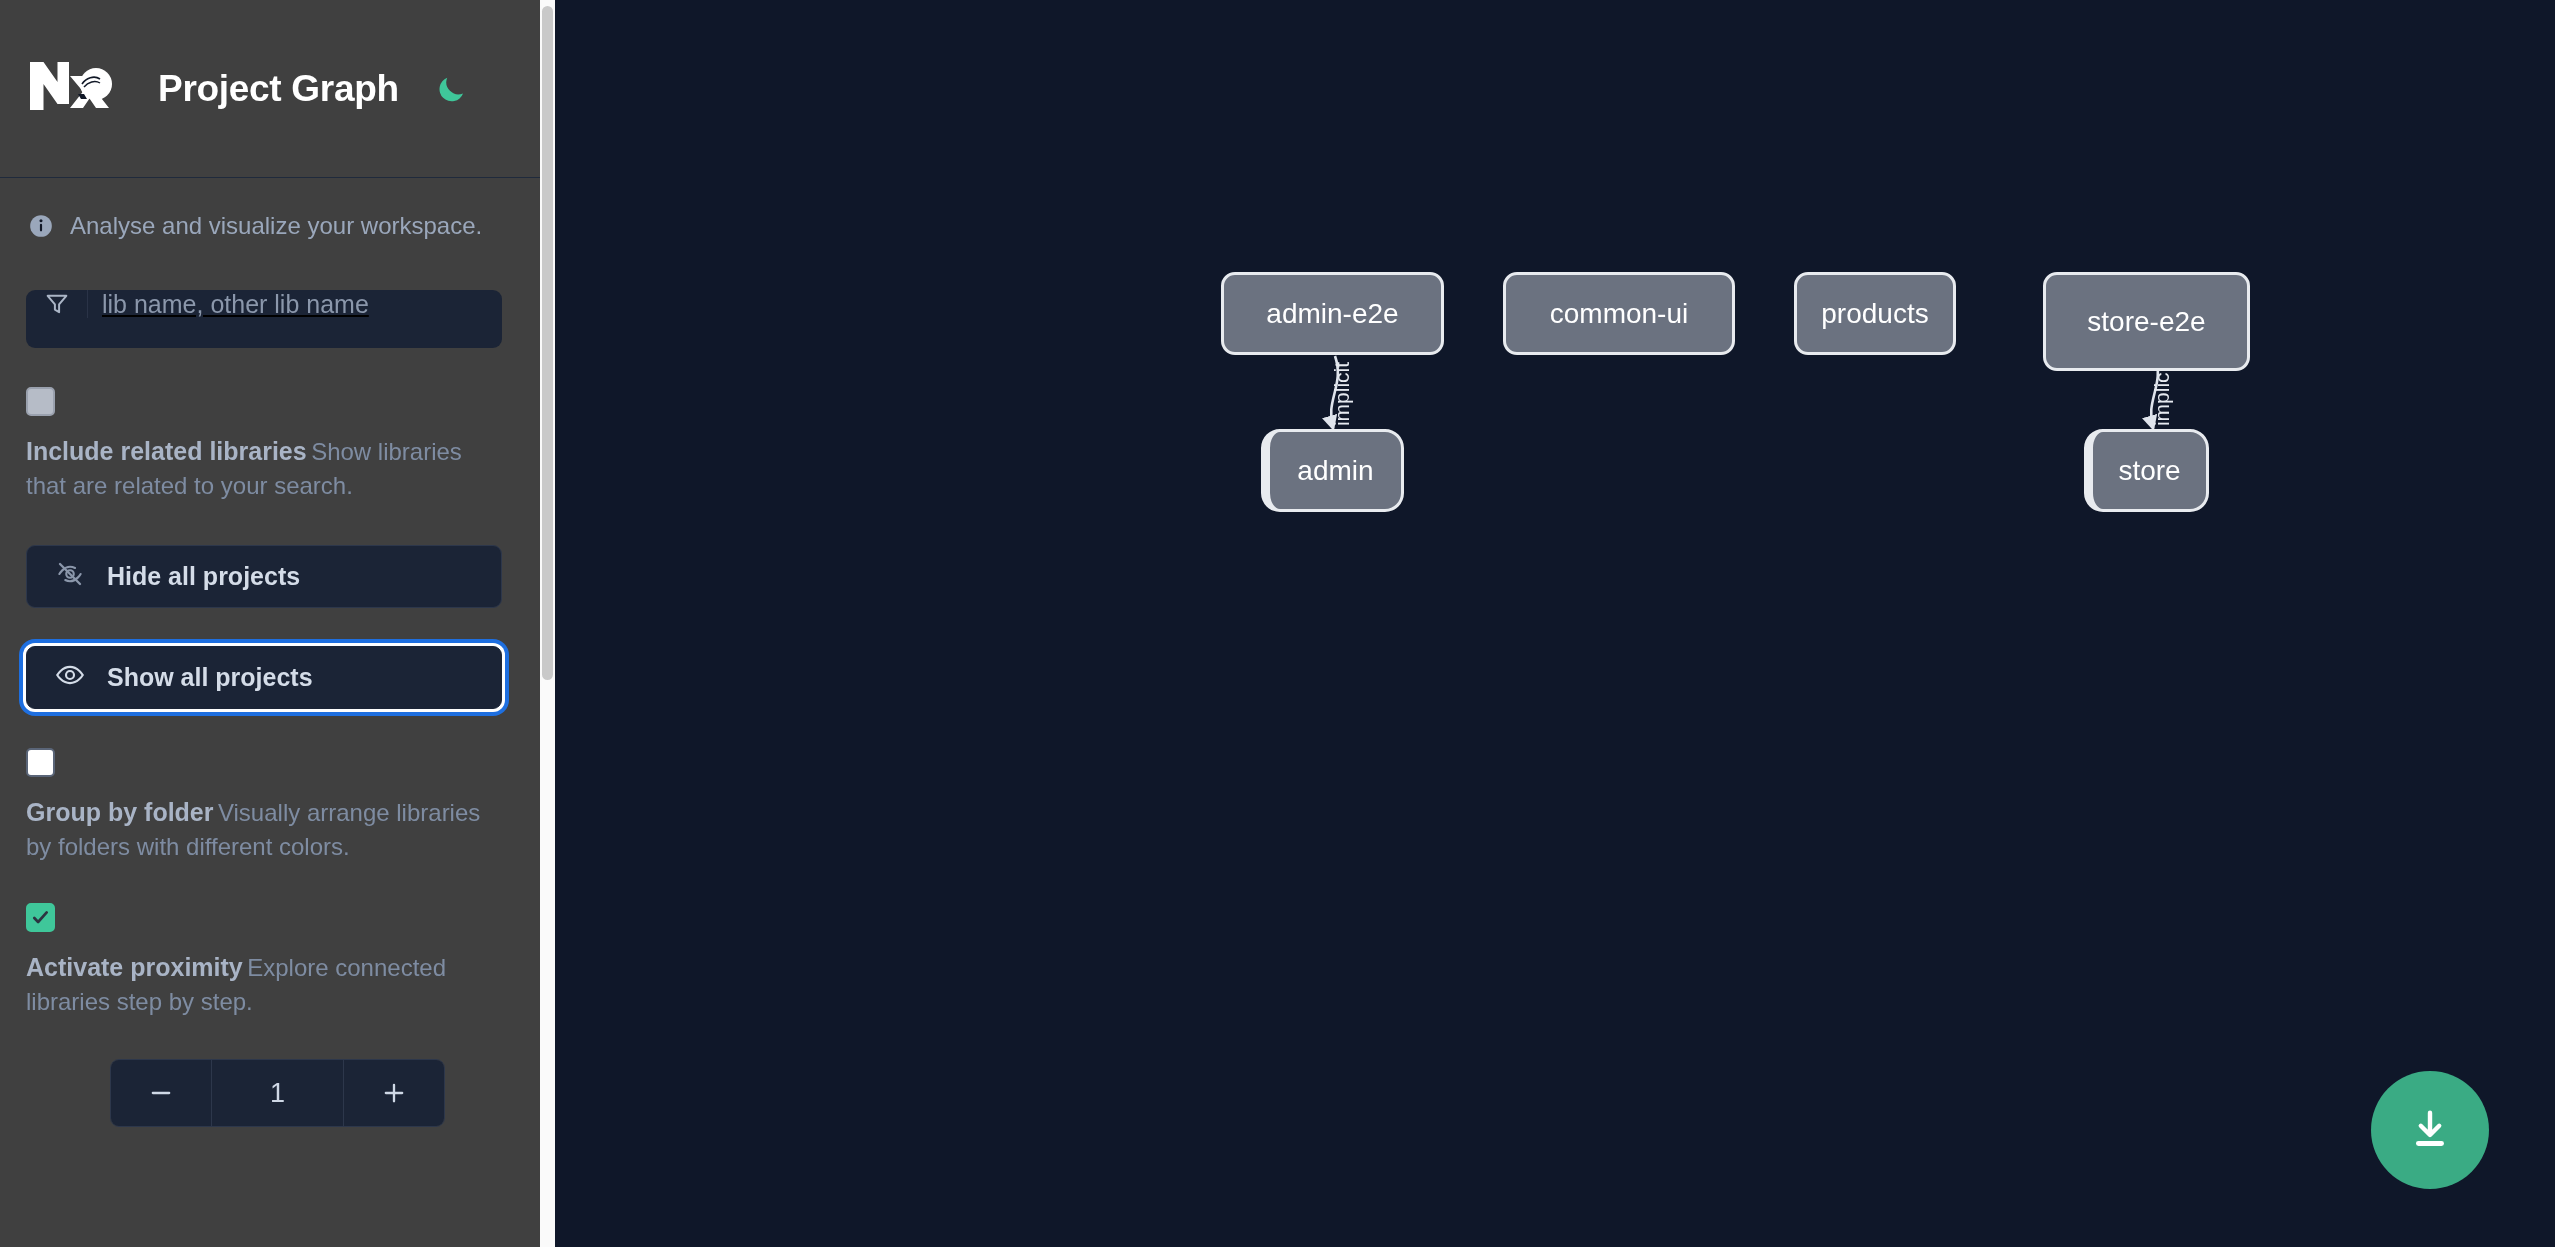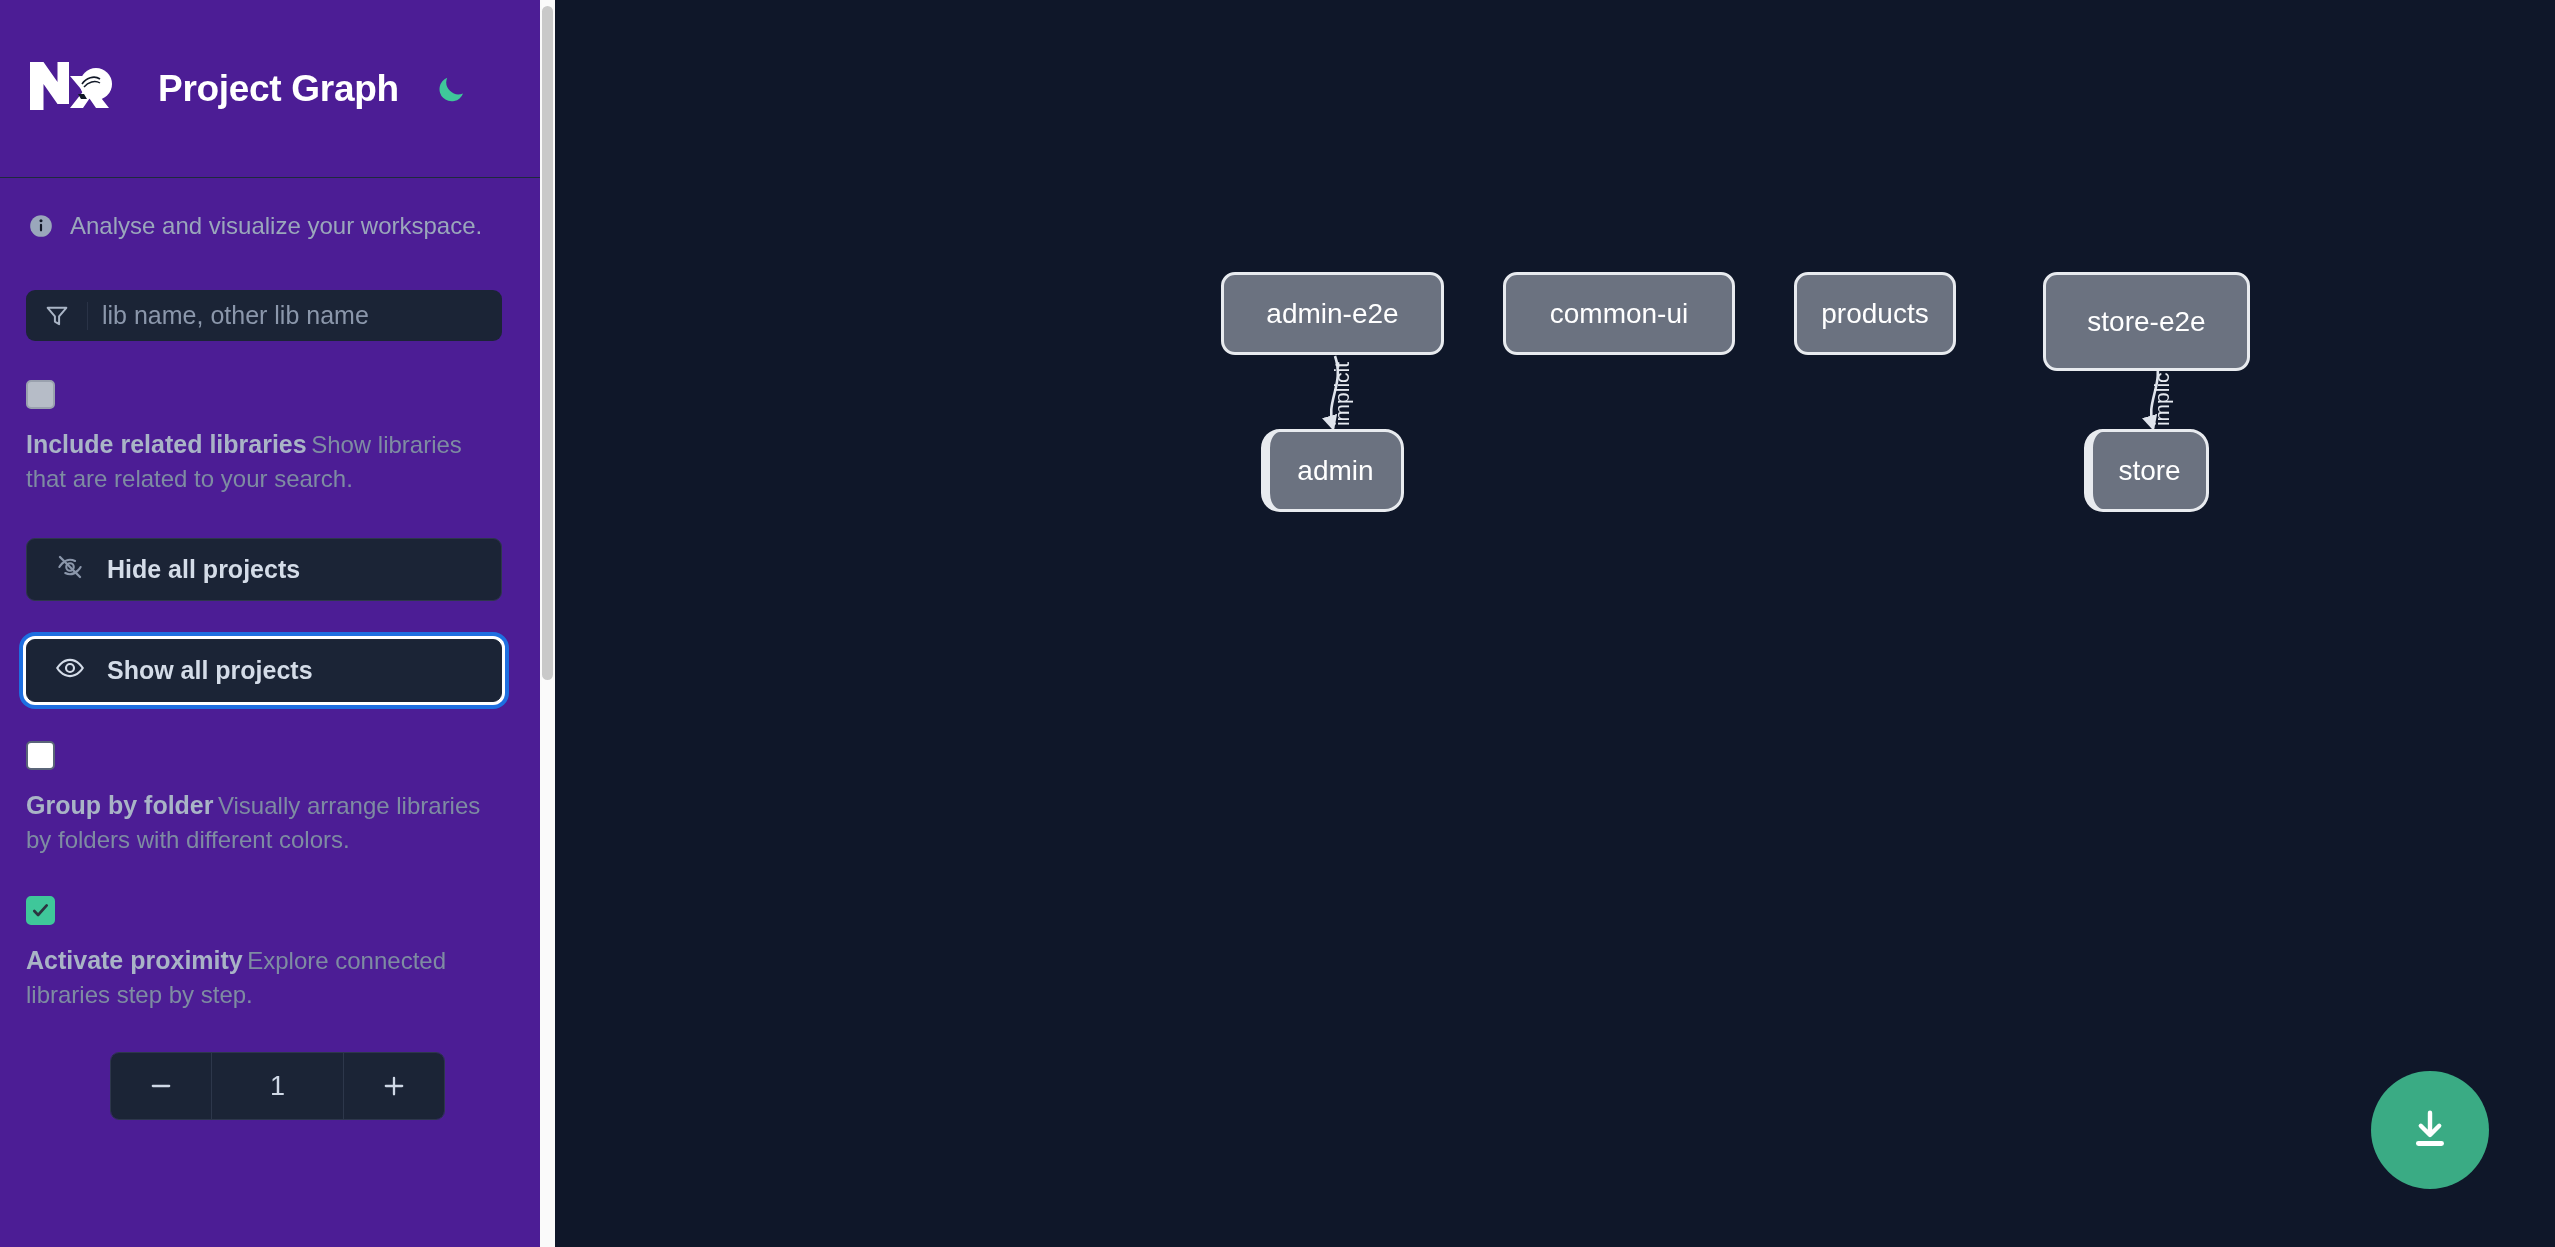--- a/index.html
+++ b/index.html
@@ -9,21 +9,21 @@
     background: #0f1729;
     font-family: "Liberation Sans", sans-serif;
     overflow: hidden;
   }
   .app { position: relative; width: 2555px; height: 1247px; display: flex; }
 
   
   .sidebar {
     position: relative;
     width: 555px; height: 1247px;
-    background: #4c1d95;
+    background: #404040;
     flex: 0 0 555px;
     overflow: hidden;
   }
   .sidebar-scroll {
     width: 555px; height: 1247px;
     padding-right: 15px;
   }
 
   .sb-header {
     height: 178px;
@@ -44,25 +44,26 @@
 
   .sb-note {
     display: flex; align-items: center; gap: 16px;
     padding: 34px 26px 32px 28px;
   }
   .info-icon { flex: 0 0 26px; width: 26px; height: 26px; }
   .sb-note-text { font-size: 24px; color: #9aa7bb; }
 
   .filter-wrap {
     margin: 18px 38px 0 26px;
-    height: 51px;
-    display: flex; align-items: center;
+    height: 58px;
+    display: flex; align-items: flex-start;
     background: #1b2436;
     border-radius: 9px;
     overflow: hidden;
+    text-decoration: underline;
   }
   .filter-icon-box {
     width: 62px; display: flex; align-items: center; justify-content: center;
     border-right: 1px solid #2a3347;
   }
   .filter-input {
     flex: 1;
     background: transparent; border: 0; outline: none;
     font-size: 25px; color: #cfd8e6;
     font-family: "Liberation Sans", sans-serif;

